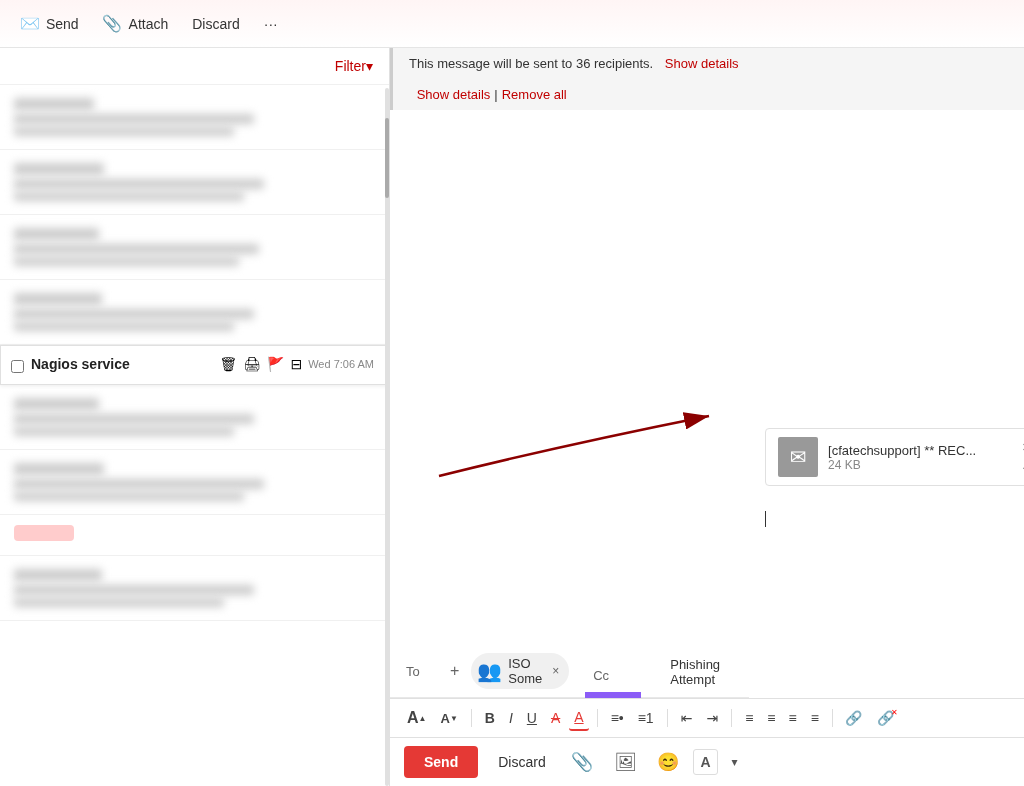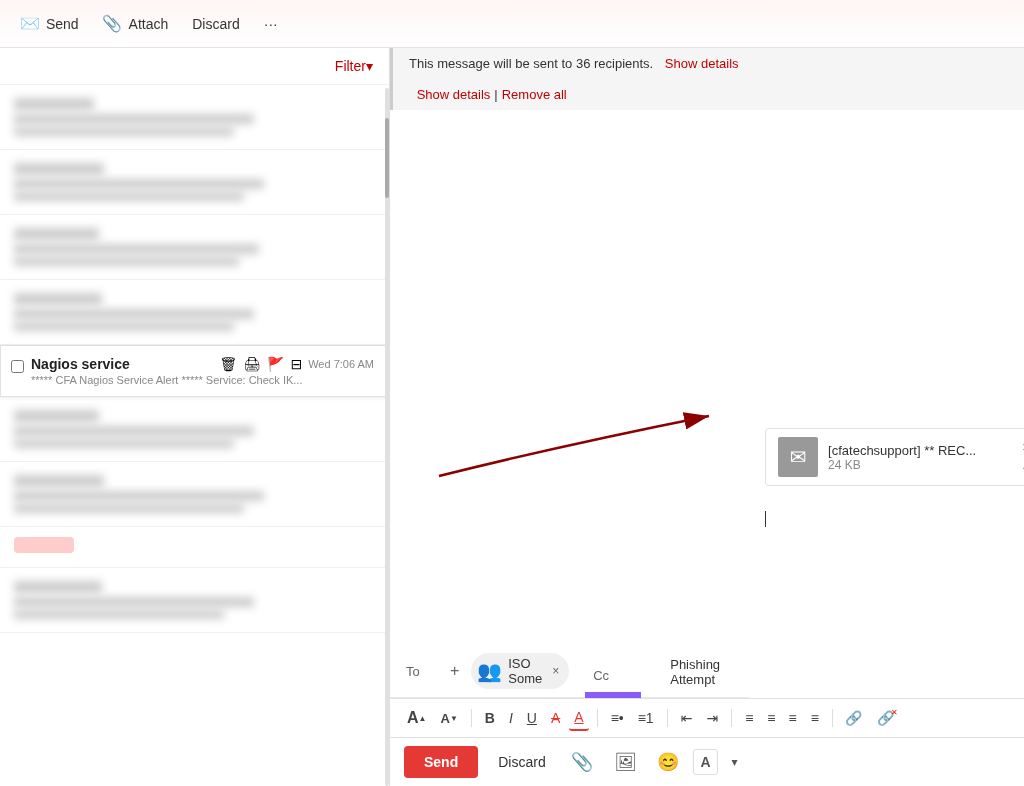--- a/index.html
+++ b/index.html
@@ -437,21 +437,20 @@
         <div class="nagios-header">
           <span class="nagios-sender">Nagios service</span>
           <div style="display:flex; align-items:center; gap:6px;">
             <span style="font-size:14px; cursor:pointer;">🗑</span>
             <span style="font-size:14px; cursor:pointer;">🖨</span>
             <span style="font-size:14px; cursor:pointer;">🚩</span>
             <span style="font-size:14px; cursor:pointer;">⊟</span>
             <span class="nagios-date">Wed 7:06 AM</span>
           </div>
         </div>
-        <div class="nagios-preview">***** CFA Nagios Service Alert ***** Service: Check IK...</div>
       </div>
 
       <div class="email-item">
         <div class="blurred-block" style="width:85px; height:12px; margin-bottom:4px;"></div>
         <div class="blurred-block" style="width:240px; height:10px;"></div>
         <div class="blurred-block" style="width:220px; height:9px; margin-top:3px;"></div>
       </div>
       <div class="email-item">
         <div class="blurred-block" style="width:90px; height:12px; margin-bottom:4px;"></div>
         <div class="blurred-block" style="width:250px; height:10px;"></div>

